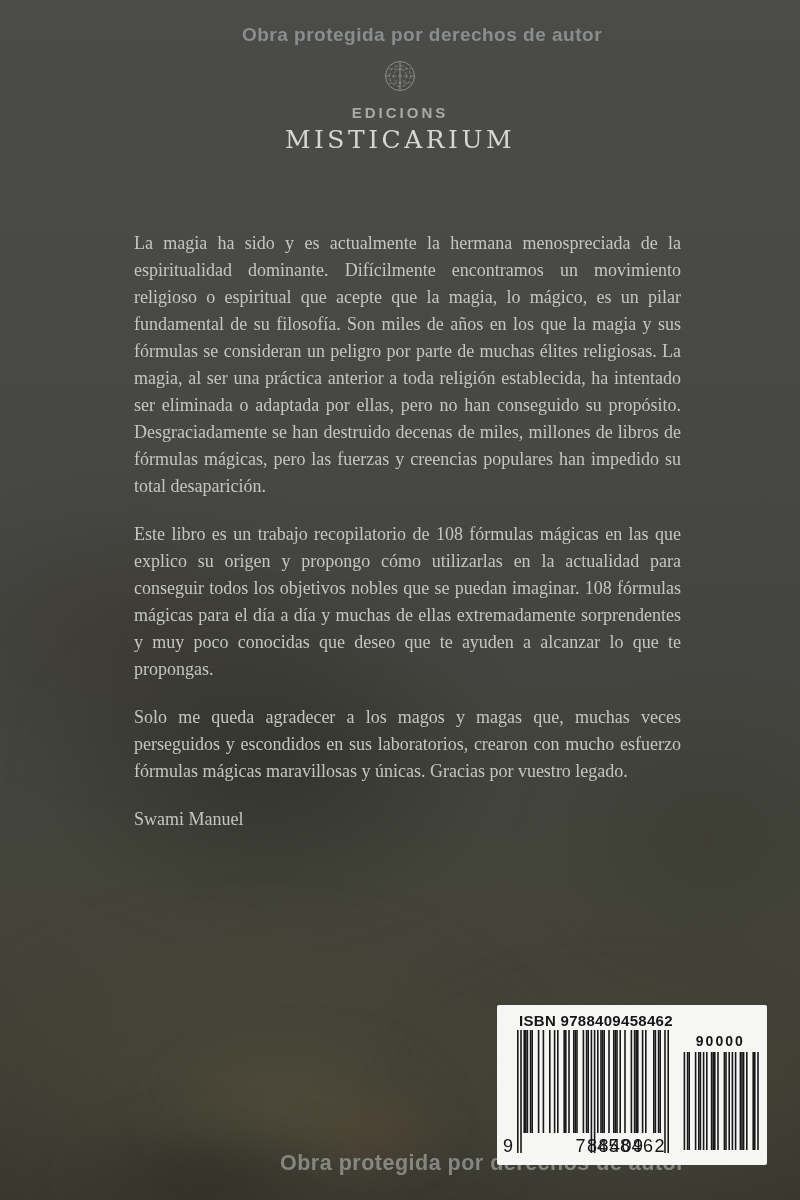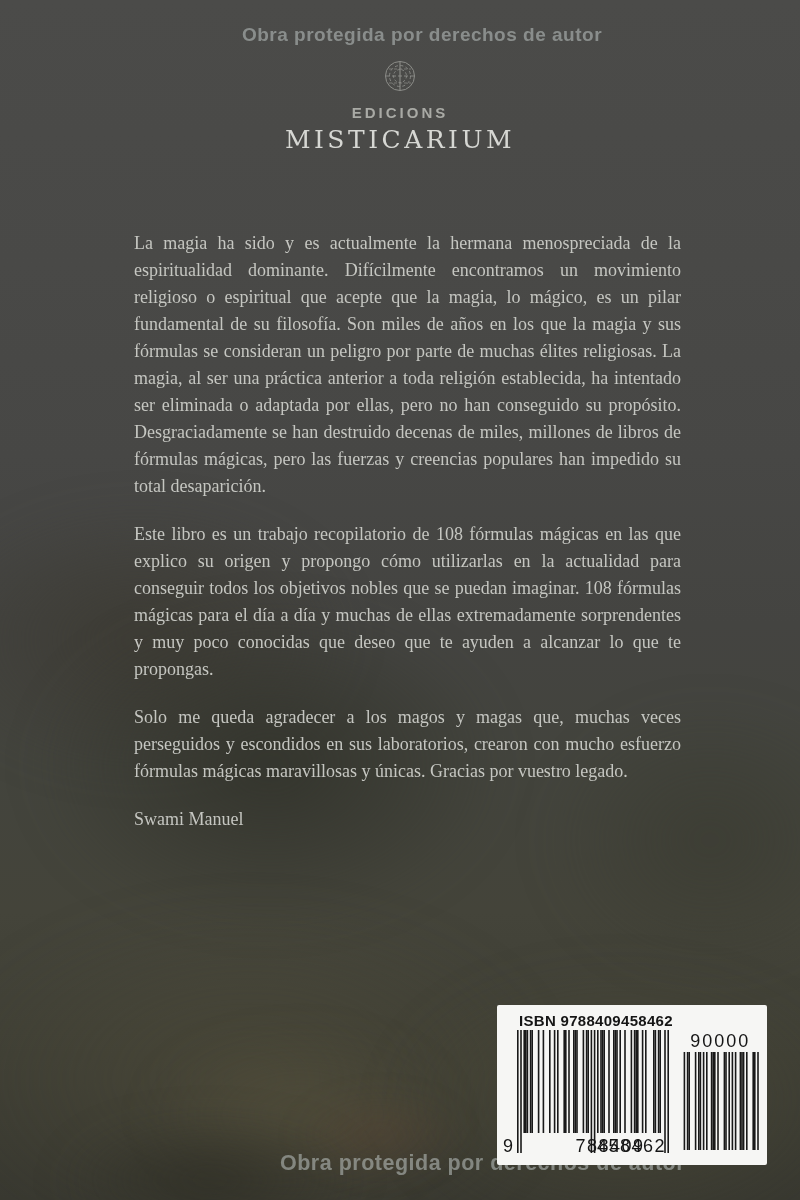--- a/index.html
+++ b/index.html
@@ -53,21 +53,21 @@
   .isbn-line{margin:7px 0 0 22px;font-size:15px;font-weight:bold;letter-spacing:.3px;}
   .bc-row{position:absolute;left:8px;top:25px;right:8px;bottom:0;display:flex;}
   .main-col{position:relative;width:168px;height:132px;}
   .main-col svg{position:absolute;left:12px;top:0;}
   .ean-digits{position:absolute;top:106px;left:0;width:168px;height:22px;font-size:18px;letter-spacing:1.5px;}
   .ean-digits span{position:absolute;top:0;}
   .d-nine{left:-2px;}
   .d-g1{left:18px;width:90px;text-align:center;margin-left:42px;}
   .d-g2{left:92px;width:56px;text-align:center;}
   .supp-col{position:relative;margin-left:14px;width:80px;text-align:center;padding-top:2px;}
-  .supp-num{font-size:18px;letter-spacing:2px;line-height:18px;}
+  .supp-num{font-size:14px;letter-spacing:2px;line-height:18px;font-weight:bold;}
   .supp-col svg{margin-top:2px;}
 </style>
 </head>
 <body>
 
 <div class="cover">
 
   <div class="bg">
     <div class="blob b1"></div>
     <div class="blob b2"></div>

